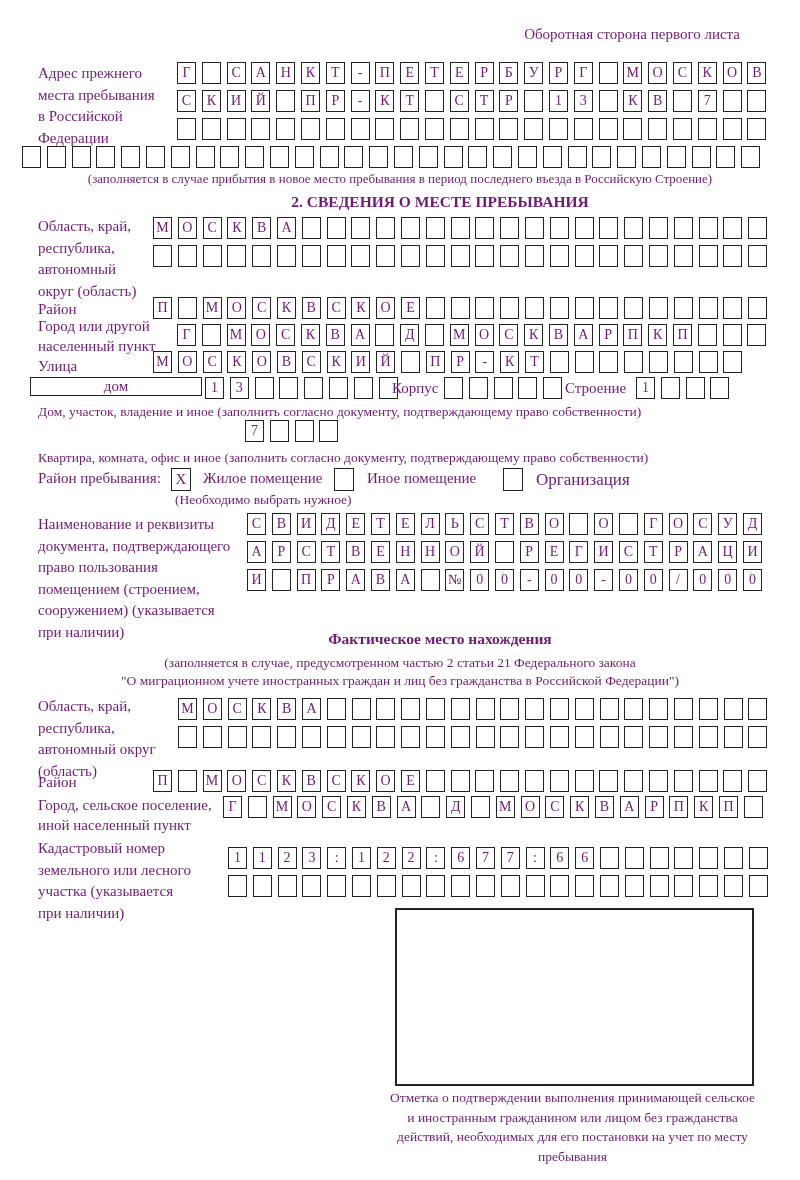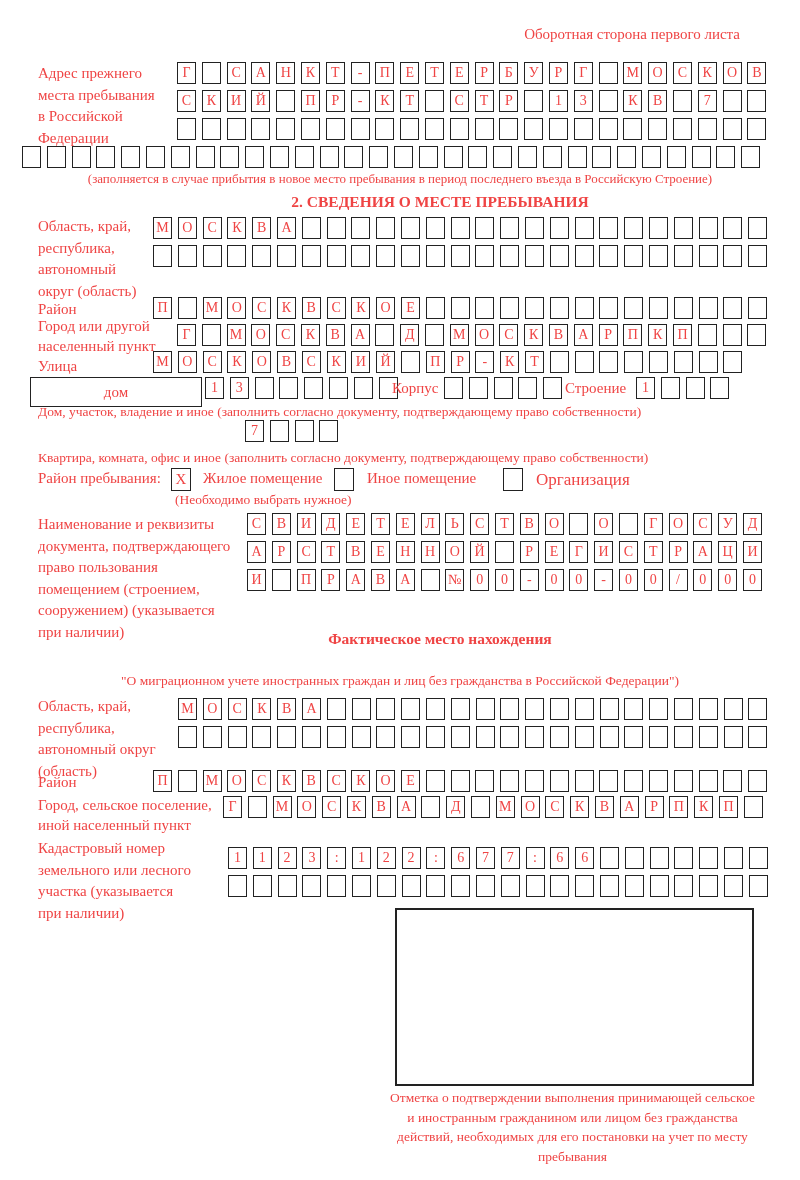--- a/index.html
+++ b/index.html
@@ -1,17 +1,17 @@
 <!DOCTYPE html>
 <html><head>
 <meta charset="utf-8">
 <style>
   html,body{margin:0;padding:0;background:#ffffff;}
   .page{position:relative;width:800px;height:1180px;background:#ffffff;
-        font-family:"Liberation Serif","DejaVu Serif",serif;color:#ef4444;overflow:hidden;}
+        font-family:"Liberation Serif","DejaVu Serif",serif;color:#701a75;overflow:hidden;}
   .abs{position:absolute;}
   .lbl{font-size:15px;line-height:21.5px;white-space:pre-line;}
   .lbl-tight{font-size:15px;line-height:20px;white-space:pre-line;}
   .cap{font-size:13px;}
   .cap2{font-size:13.5px;}
   .center{left:0;width:100%;text-align:center;}
   .title{font-weight:bold;font-size:15.5px;padding-left:40px;}
   .row{position:absolute;display:flex;column-gap:5.8px;}
   .cell{flex:0 0 19px;width:19px;height:22px;border:1.8px solid #222;box-sizing:border-box;
         display:flex;align-items:center;justify-content:center;font-size:14px;background:#fff;}
@@ -284,21 +284,21 @@
       <span class="cell"></span>
       <span class="cell"></span>
       <span class="cell"></span>
       <span class="cell"></span>
       <span class="cell"></span>
       <span class="cell"></span>
       <span class="cell"></span>
       <span class="cell"></span>
     </div>
 
-  <div class="widebox" style="left:30px;top:377px;width:172px;height:30px;">дом</div>
+  <div class="widebox" style="left:30px;top:377px;width:172px;height:19px;">дом</div>
   <div class="row" style="left:205px;top:377px;">
       <span class="cell">1</span>
       <span class="cell">3</span>
       <span class="cell"></span>
       <span class="cell"></span>
       <span class="cell"></span>
       <span class="cell"></span>
       <span class="cell"></span>
       <span class="cell"></span>
     </div>
@@ -406,20 +406,21 @@
       <span class="cell">-</span>
       <span class="cell">0</span>
       <span class="cell">0</span>
       <span class="cell">/</span>
       <span class="cell">0</span>
       <span class="cell">0</span>
       <span class="cell">0</span>
     </div>
 
   <div class="abs title center" style="top:630px;">Фактическое место нахождения</div>
+  <div class="abs cap2 center" style="top:655px;">(заполняется в случае, предусмотренном частью 2 статьи 21 Федерального закона</div>
   <div class="abs cap2 center" style="top:673px;">"О миграционном учете иностранных граждан и лиц без гражданства в Российской Федерации")</div>
 
   <div class="abs lbl" style="left:38px;top:696px;width:150px;">Область, край,
 республика,
 автономный округ
 (область)</div>
   <div class="row" style="left:178px;top:698px;">
       <span class="cell">М</span>
       <span class="cell">О</span>
       <span class="cell">С</span>

